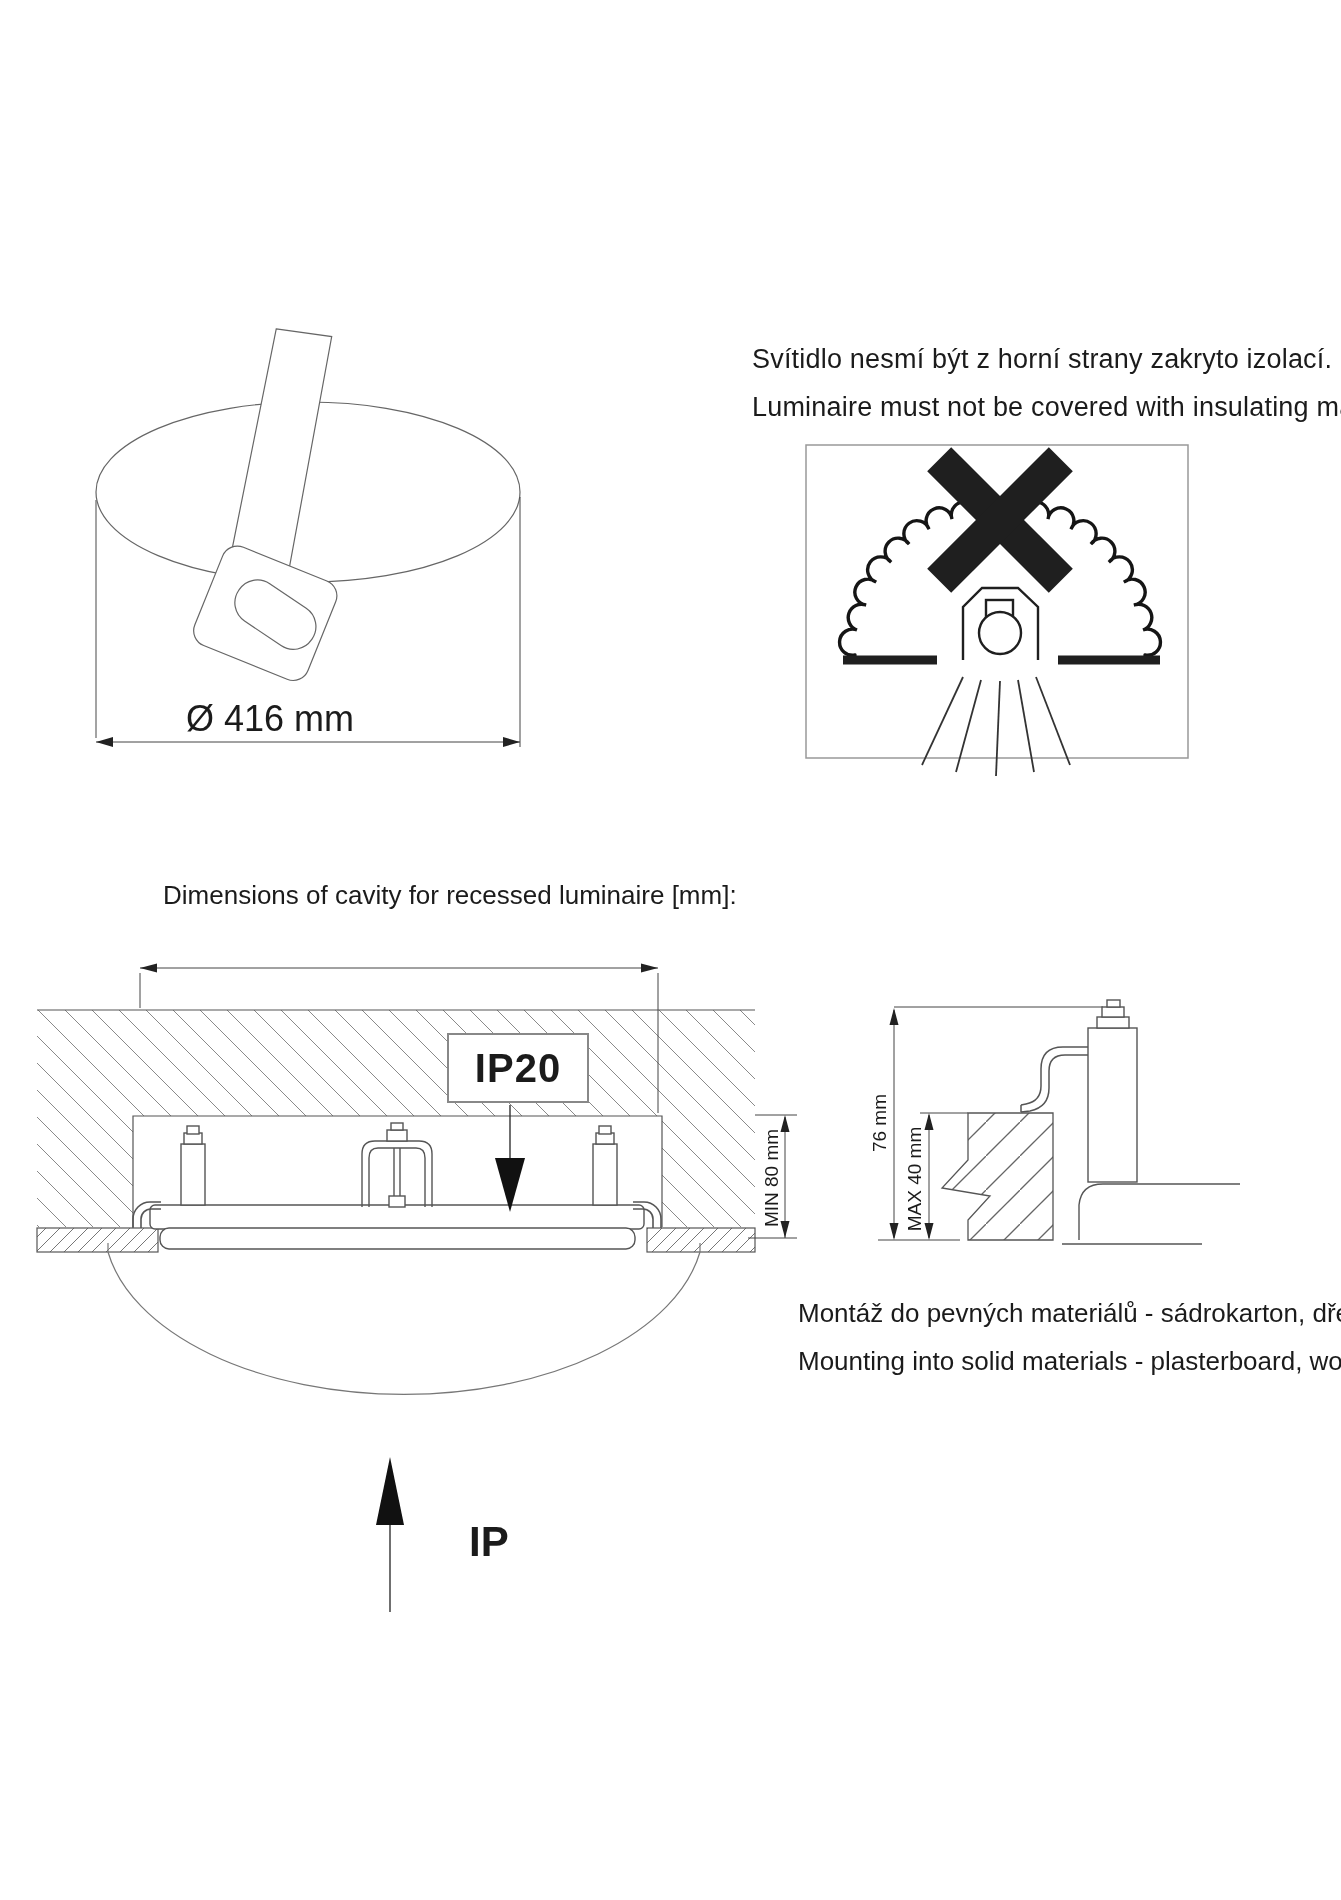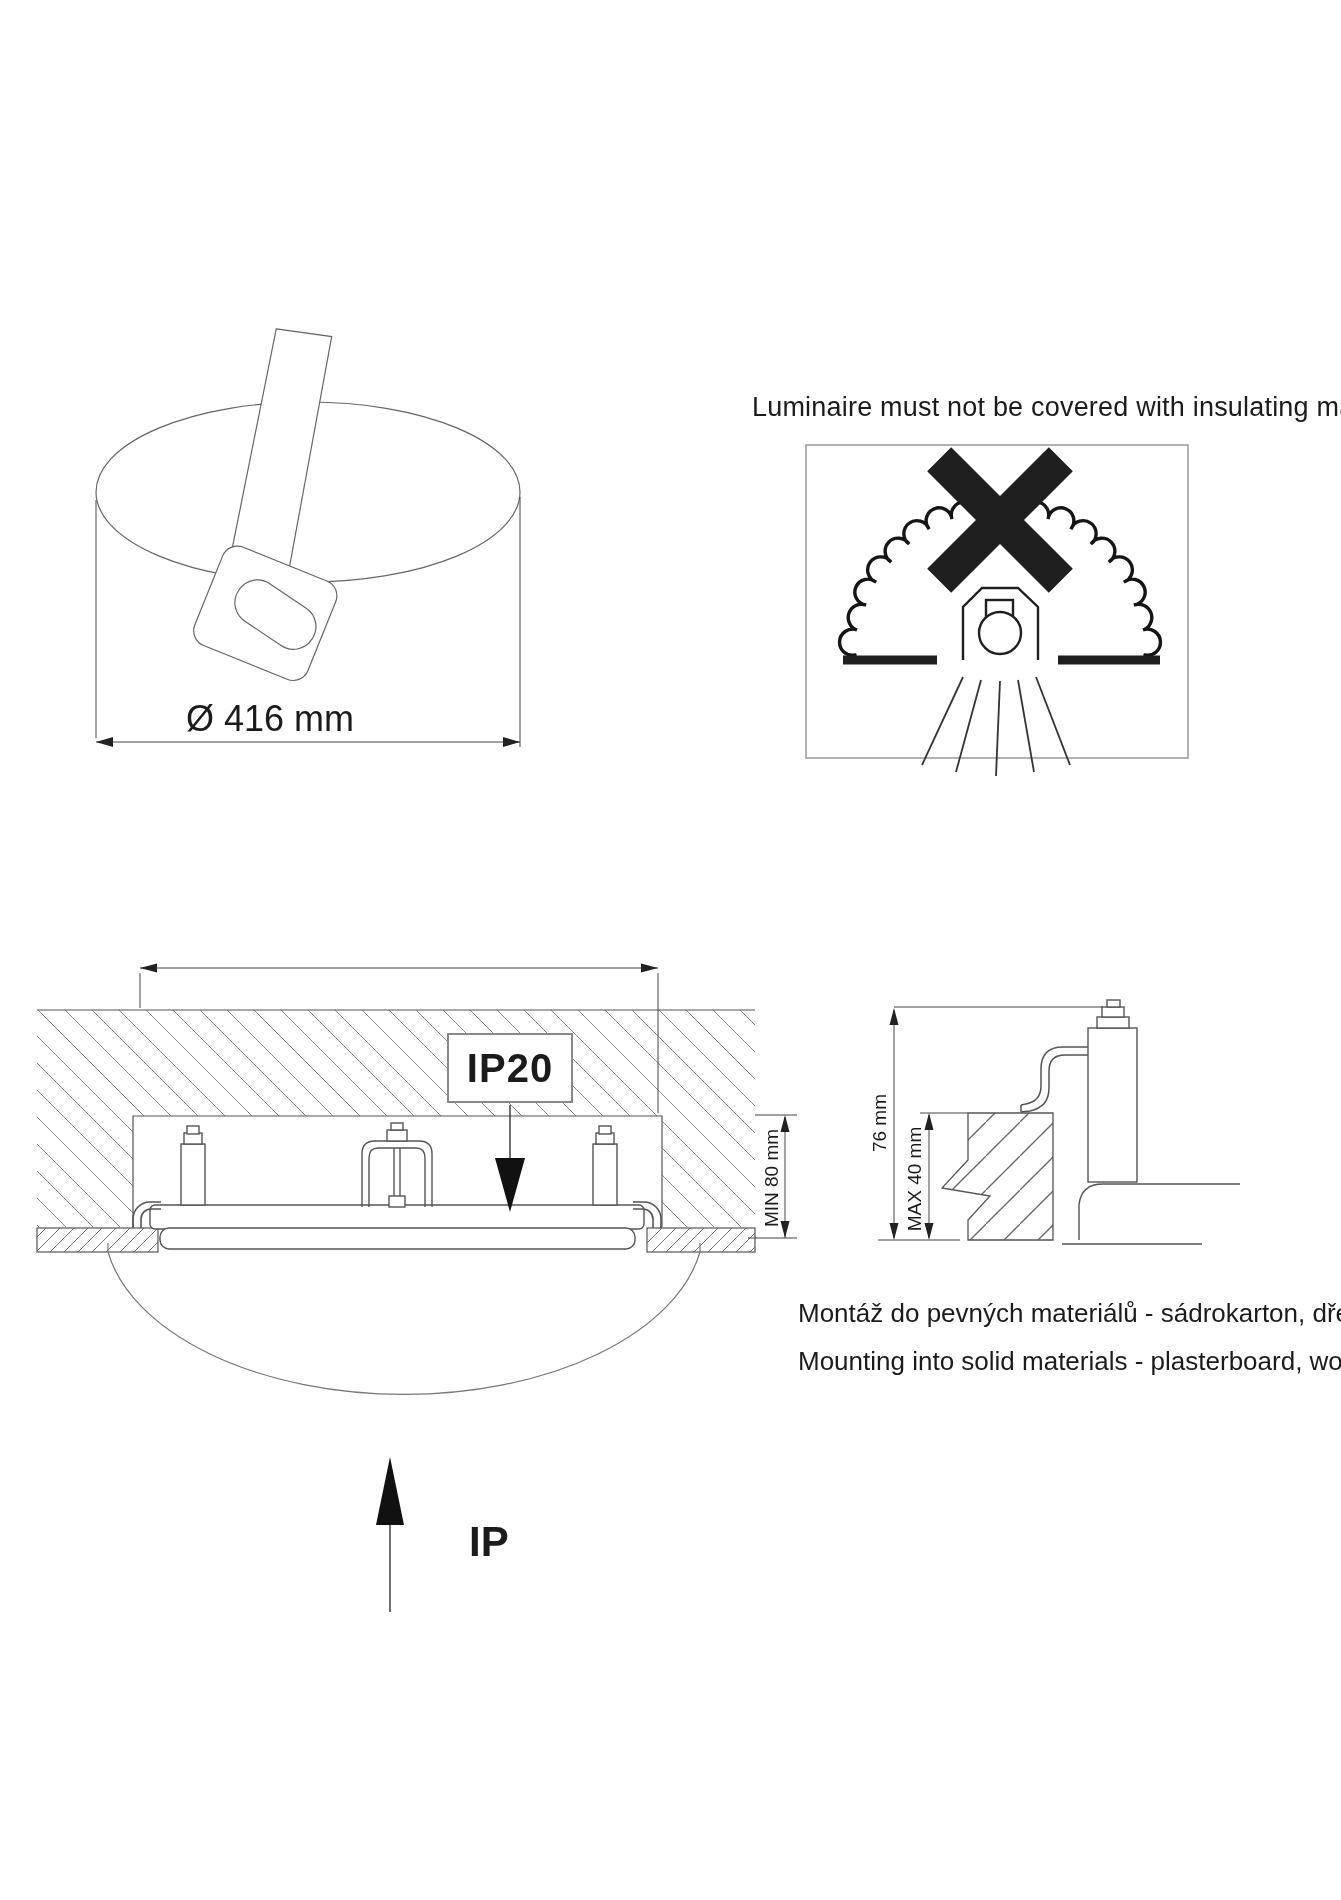--- a/index.html
+++ b/index.html
@@ -5,21 +5,21 @@
   html,body{margin:0;padding:0;background:#fff;}
   #canvas{position:relative;width:1341px;height:1900px;background:#ffffff;overflow:hidden;
           font-family:"Liberation Sans",sans-serif;color:#1b1b1b;}
   #art{position:absolute;left:0;top:0;z-index:1;}
   .txt{position:absolute;z-index:2;white-space:nowrap;color:#1b1b1b;}
   .note{font-size:27px;letter-spacing:.2px;}
   .heading{font-size:26px;}
   .dim-big{font-size:36px;}
   .dim-small{font-size:20px;}
   .dim-rot{font-size:19px;text-align:center;transform:rotate(-90deg);}
-  .ip20{left:447px;top:1033px;width:126px;height:70px;background:#fff;border:2px solid #888;
+  .ip20{left:447px;top:1033px;width:142px;height:70px;background:#fff;border:2px solid #888;
         box-sizing:border-box;display:flex;align-items:center;justify-content:center;
         font-weight:bold;font-size:40px;letter-spacing:1px;}
   .ipbold{font-weight:bold;font-size:42px;}
   .ctr{text-align:center;}
 </style>
 </head>
 <body>
 
 <div id="canvas">
 
@@ -200,24 +200,26 @@
       <line x1="1021" y1="1105" x2="1021" y2="1112"></line>
     </g>
 
     <g stroke="#555" stroke-width="1.4" fill="none">
       <path d="M1240,1184 H1103 Q1081,1184 1079,1205 V1240"></path>
       <line x1="1062" y1="1244" x2="1202" y2="1244"></line>
     </g>
   </g>
 </svg>
 
+<div class="txt note" style="left:752px;top:344px;">Svítidlo nesmí být z horní strany zakryto izolací.</div>
 <div class="txt note" style="left:752px;top:392px;">Luminaire must not be covered with insulating matting.</div>
 
 <div class="txt dim-big ctr" style="left:150px;top:698px;width:240px;">Ø 416 mm</div>
 
+<div class="txt heading" style="left:163px;top:880px;">Dimensions of cavity for recessed luminaire [mm]:</div>
 
 
 <div class="txt ip20">IP20</div>
 
 <div class="txt dim-rot" style="left:709px;top:1167px;width:125px;">MIN 80 mm</div>
 
 <div class="txt ipbold" style="left:425px;top:1518px;margin-left:44px;">IP</div>
 
 <div class="txt dim-rot" style="left:835px;top:1112px;width:90px;">76 mm</div>
 <div class="txt dim-rot" style="left:850px;top:1168px;width:130px;">MAX 40 mm</div>

